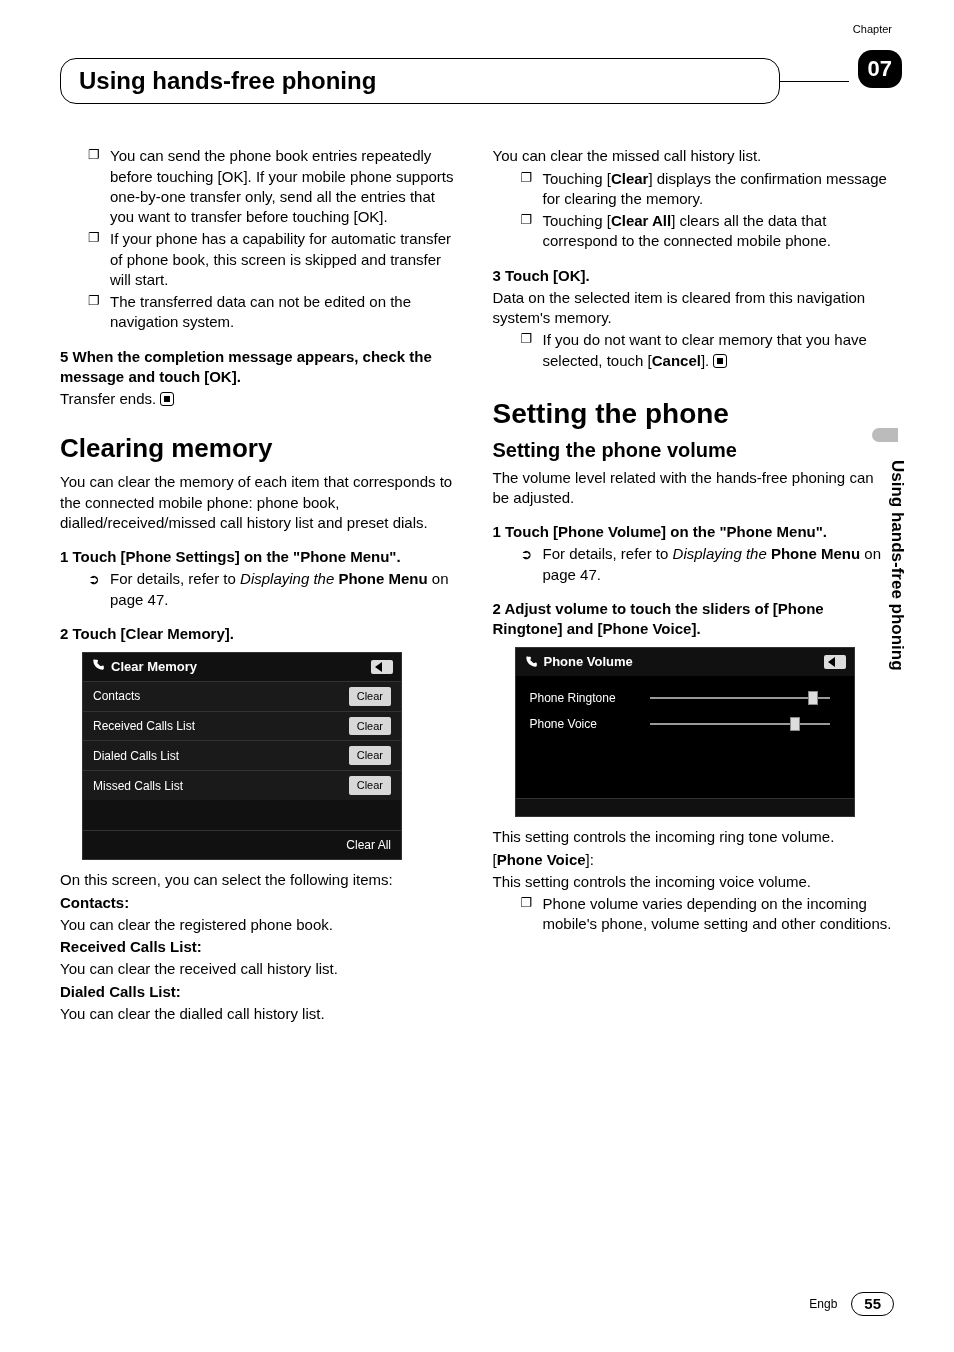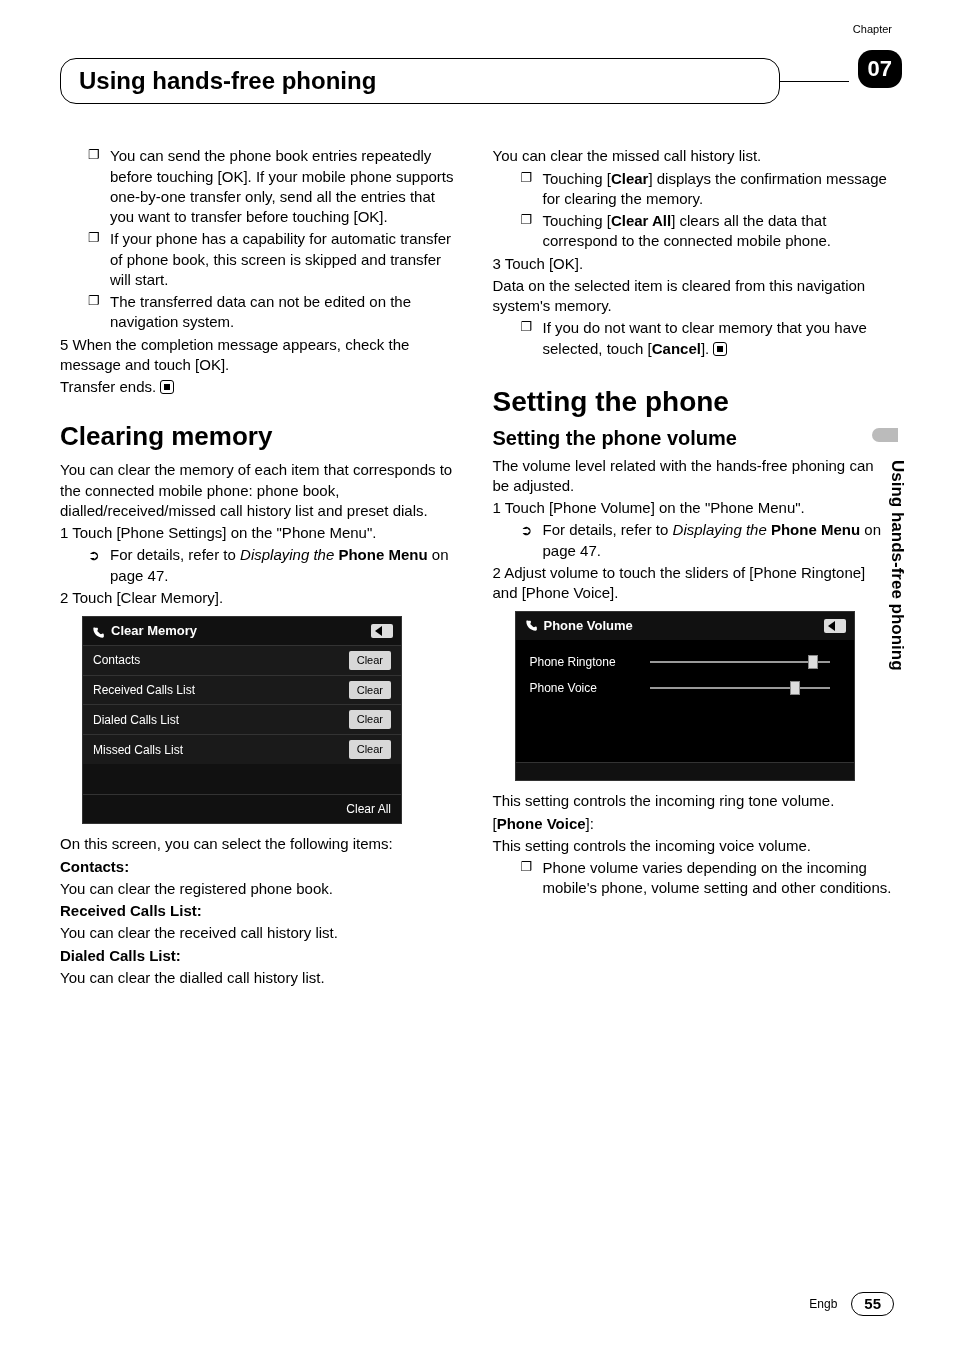--- a/index.html
+++ b/index.html
@@ -91,22 +91,22 @@
     margin-bottom: 2px;
   }
   h3.sub {
     font-size: 20px;
     font-weight: 900;
     margin-top: 4px;
     margin-bottom: 4px;
   }
   p { margin: 2px 0; }
   .step {
-    font-weight: normal;
-    margin-top: 2px;
+    font-weight: bold;
+    margin-top: 14px;
     margin-bottom: 2px;
   }
   ul.note-list {
     list-style: none;
     padding-left: 28px;
     margin: 2px 0;
   }
   ul.note-list > li {
     position: relative;
     padding-left: 22px;
@@ -269,21 +269,21 @@
     <ul class="ref-list">
       <li>
         <span>For details, refer to </span><i>Displaying the</i><b> Phone Menu</b><span> on page 47.</span>
       </li>
     </ul>
 
     <p class="step">2   Touch [Clear Memory].</p>
 
     <div class="shot">
       <div class="titlebar">
-        <span style="display:inline-flex;align-items:flex-end;gap:6px;">
+        <span style="display:inline-flex;align-items:flex-start;gap:6px;">
           <svg width="14" height="14" viewBox="0 0 24 24" fill="#fff">
               <path d="M6 2c-1 0-2 1-2 2 0 9 7 16 16 16 1 0 2-1 2-2v-3c0-1-1-2-2-2l-3 1c-1 0-1 0-2-1l-3-3c-1-1-1-1-1-2l1-3c0-1-1-2-2-2H6z"></path>
             </svg>
           <span>Clear Memory</span>
         </span>
         <span class="back-icon"></span>
       </div>
       <div class="row">
           <span>Contacts</span>
           <span class="btn">Clear</span>

